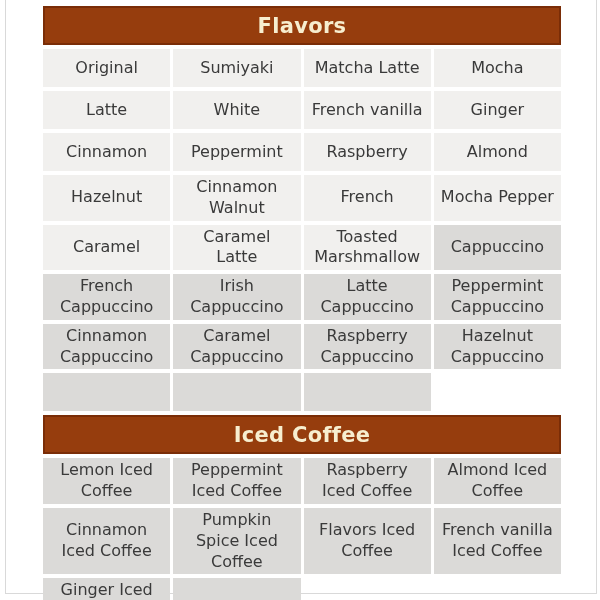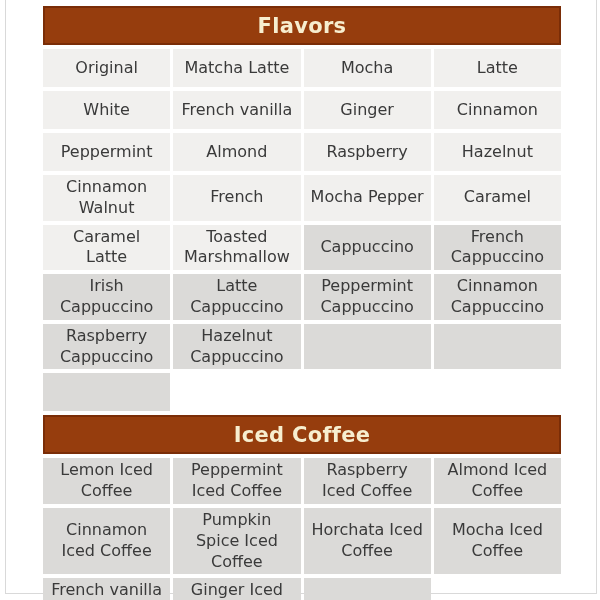--- a/index.html
+++ b/index.html
@@ -54,65 +54,66 @@
 </head>
 <body>
 
 <div class="frame"></div>
 
 <div class="menu-table">
 
   <div class="section-header">Flavors</div>
 
   <div class="cell light">Original</div>
+  <div class="cell light">Sumiyaki</div>
   <div class="cell light">Matcha Latte</div>
   <div class="cell light">Mocha</div>
 
   <div class="cell light">Latte</div>
   <div class="cell light">White</div>
   <div class="cell light">French vanilla</div>
   <div class="cell light">Ginger</div>
 
   <div class="cell light">Cinnamon</div>
   <div class="cell light">Peppermint</div>
+  <div class="cell light">Raspberry</div>
   <div class="cell light">Almond</div>
-  <div class="cell light">Raspberry</div>
 
   <div class="cell light">Hazelnut</div>
   <div class="cell light">Cinnamon Walnut</div>
   <div class="cell light">French</div>
   <div class="cell light">Mocha Pepper</div>
 
   <div class="cell light">Caramel</div>
   <div class="cell light">Caramel Latte</div>
   <div class="cell light">Toasted Marshmallow</div>
 
   <div class="cell dark">Cappuccino</div>
   <div class="cell dark">French Cappuccino</div>
   <div class="cell dark">Irish Cappuccino</div>
   <div class="cell dark">Latte Cappuccino</div>
 
   <div class="cell dark">Peppermint Cappuccino</div>
   <div class="cell dark">Cinnamon Cappuccino</div>
+  <div class="cell dark">Caramel Cappuccino</div>
   <div class="cell dark">Raspberry Cappuccino</div>
 
   <div class="cell dark">Hazelnut Cappuccino</div>
   <div class="cell dark"></div>
   <div class="cell dark"></div>
   <div class="cell dark"></div>
 
   <div class="section-header">Iced Coffee</div>
 
   <div class="cell dark">Lemon Iced Coffee</div>
   <div class="cell dark">Peppermint Iced Coffee</div>
   <div class="cell dark">Raspberry Iced Coffee</div>
   <div class="cell dark">Almond Iced Coffee</div>
 
   <div class="cell dark">Cinnamon Iced Coffee</div>
   <div class="cell dark">Pumpkin Spice Iced Coffee</div>
-  <div class="cell dark">Horchata Iced Coffee</div>
+  <div class="cell dark">Flavors Iced Coffee</div>
 
-  <div class="cell dark">Mocha Iced Coffee</div>
   <div class="cell dark">French vanilla Iced Coffee</div>
   <div class="cell dark">Ginger Iced Coffee</div>
   <div class="cell dark"></div>
 
 </div>
 
 </body></html>

